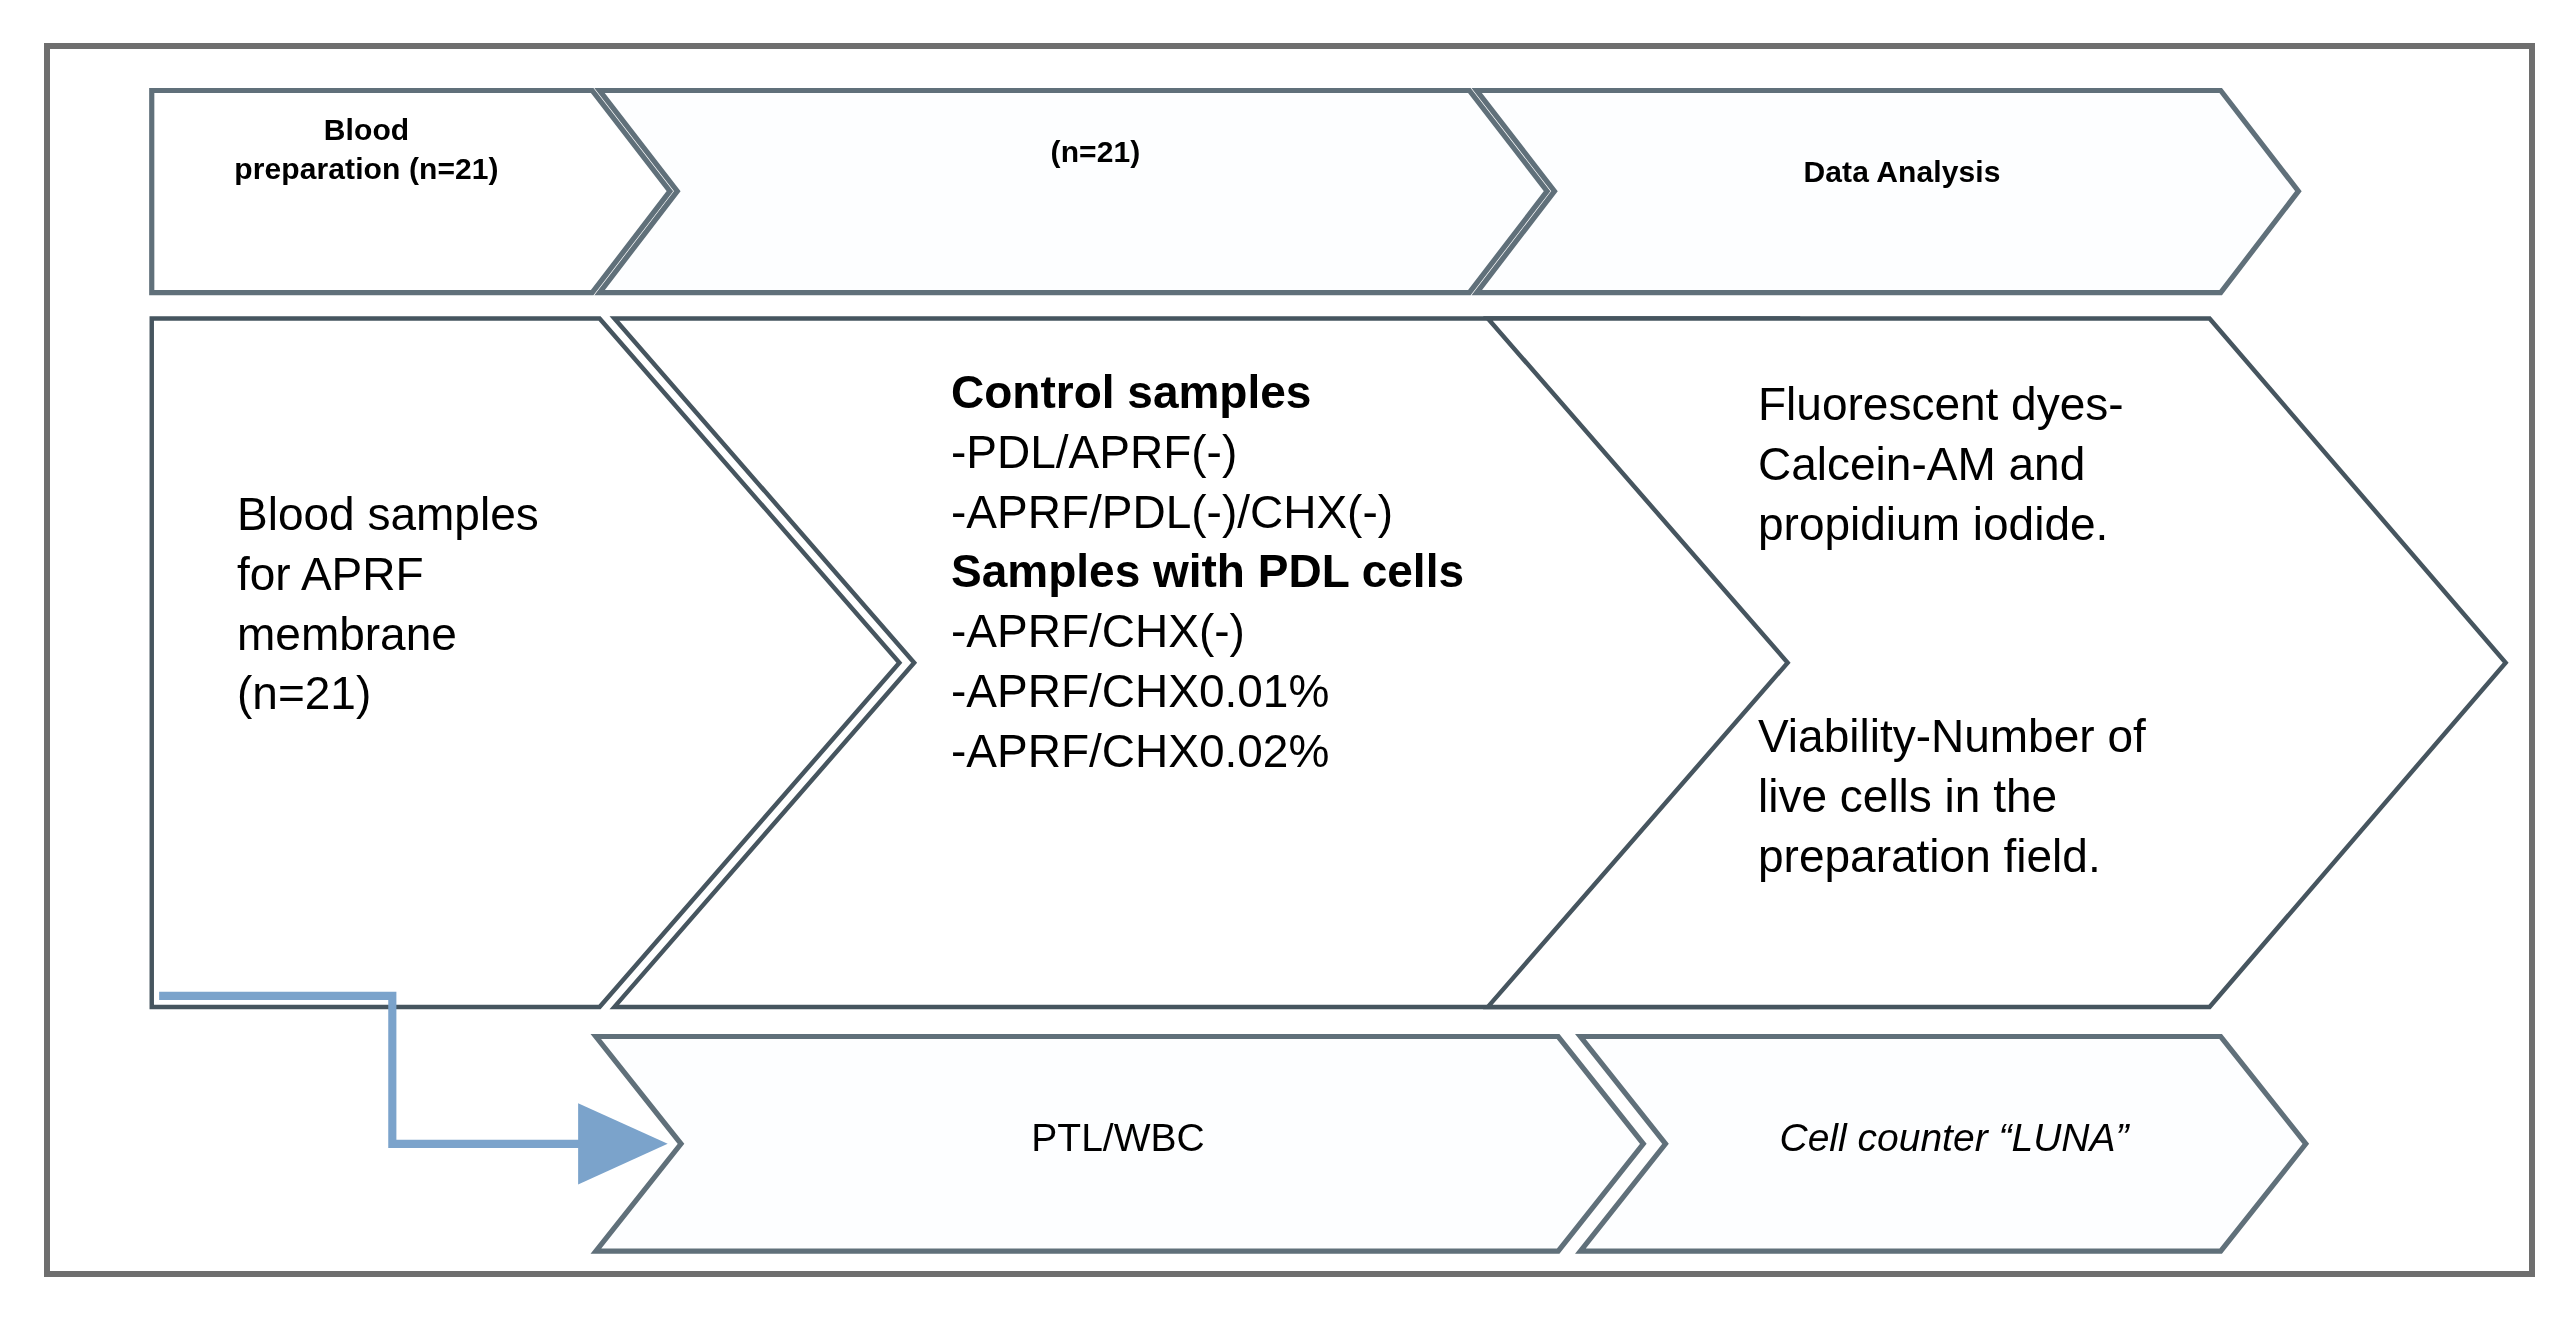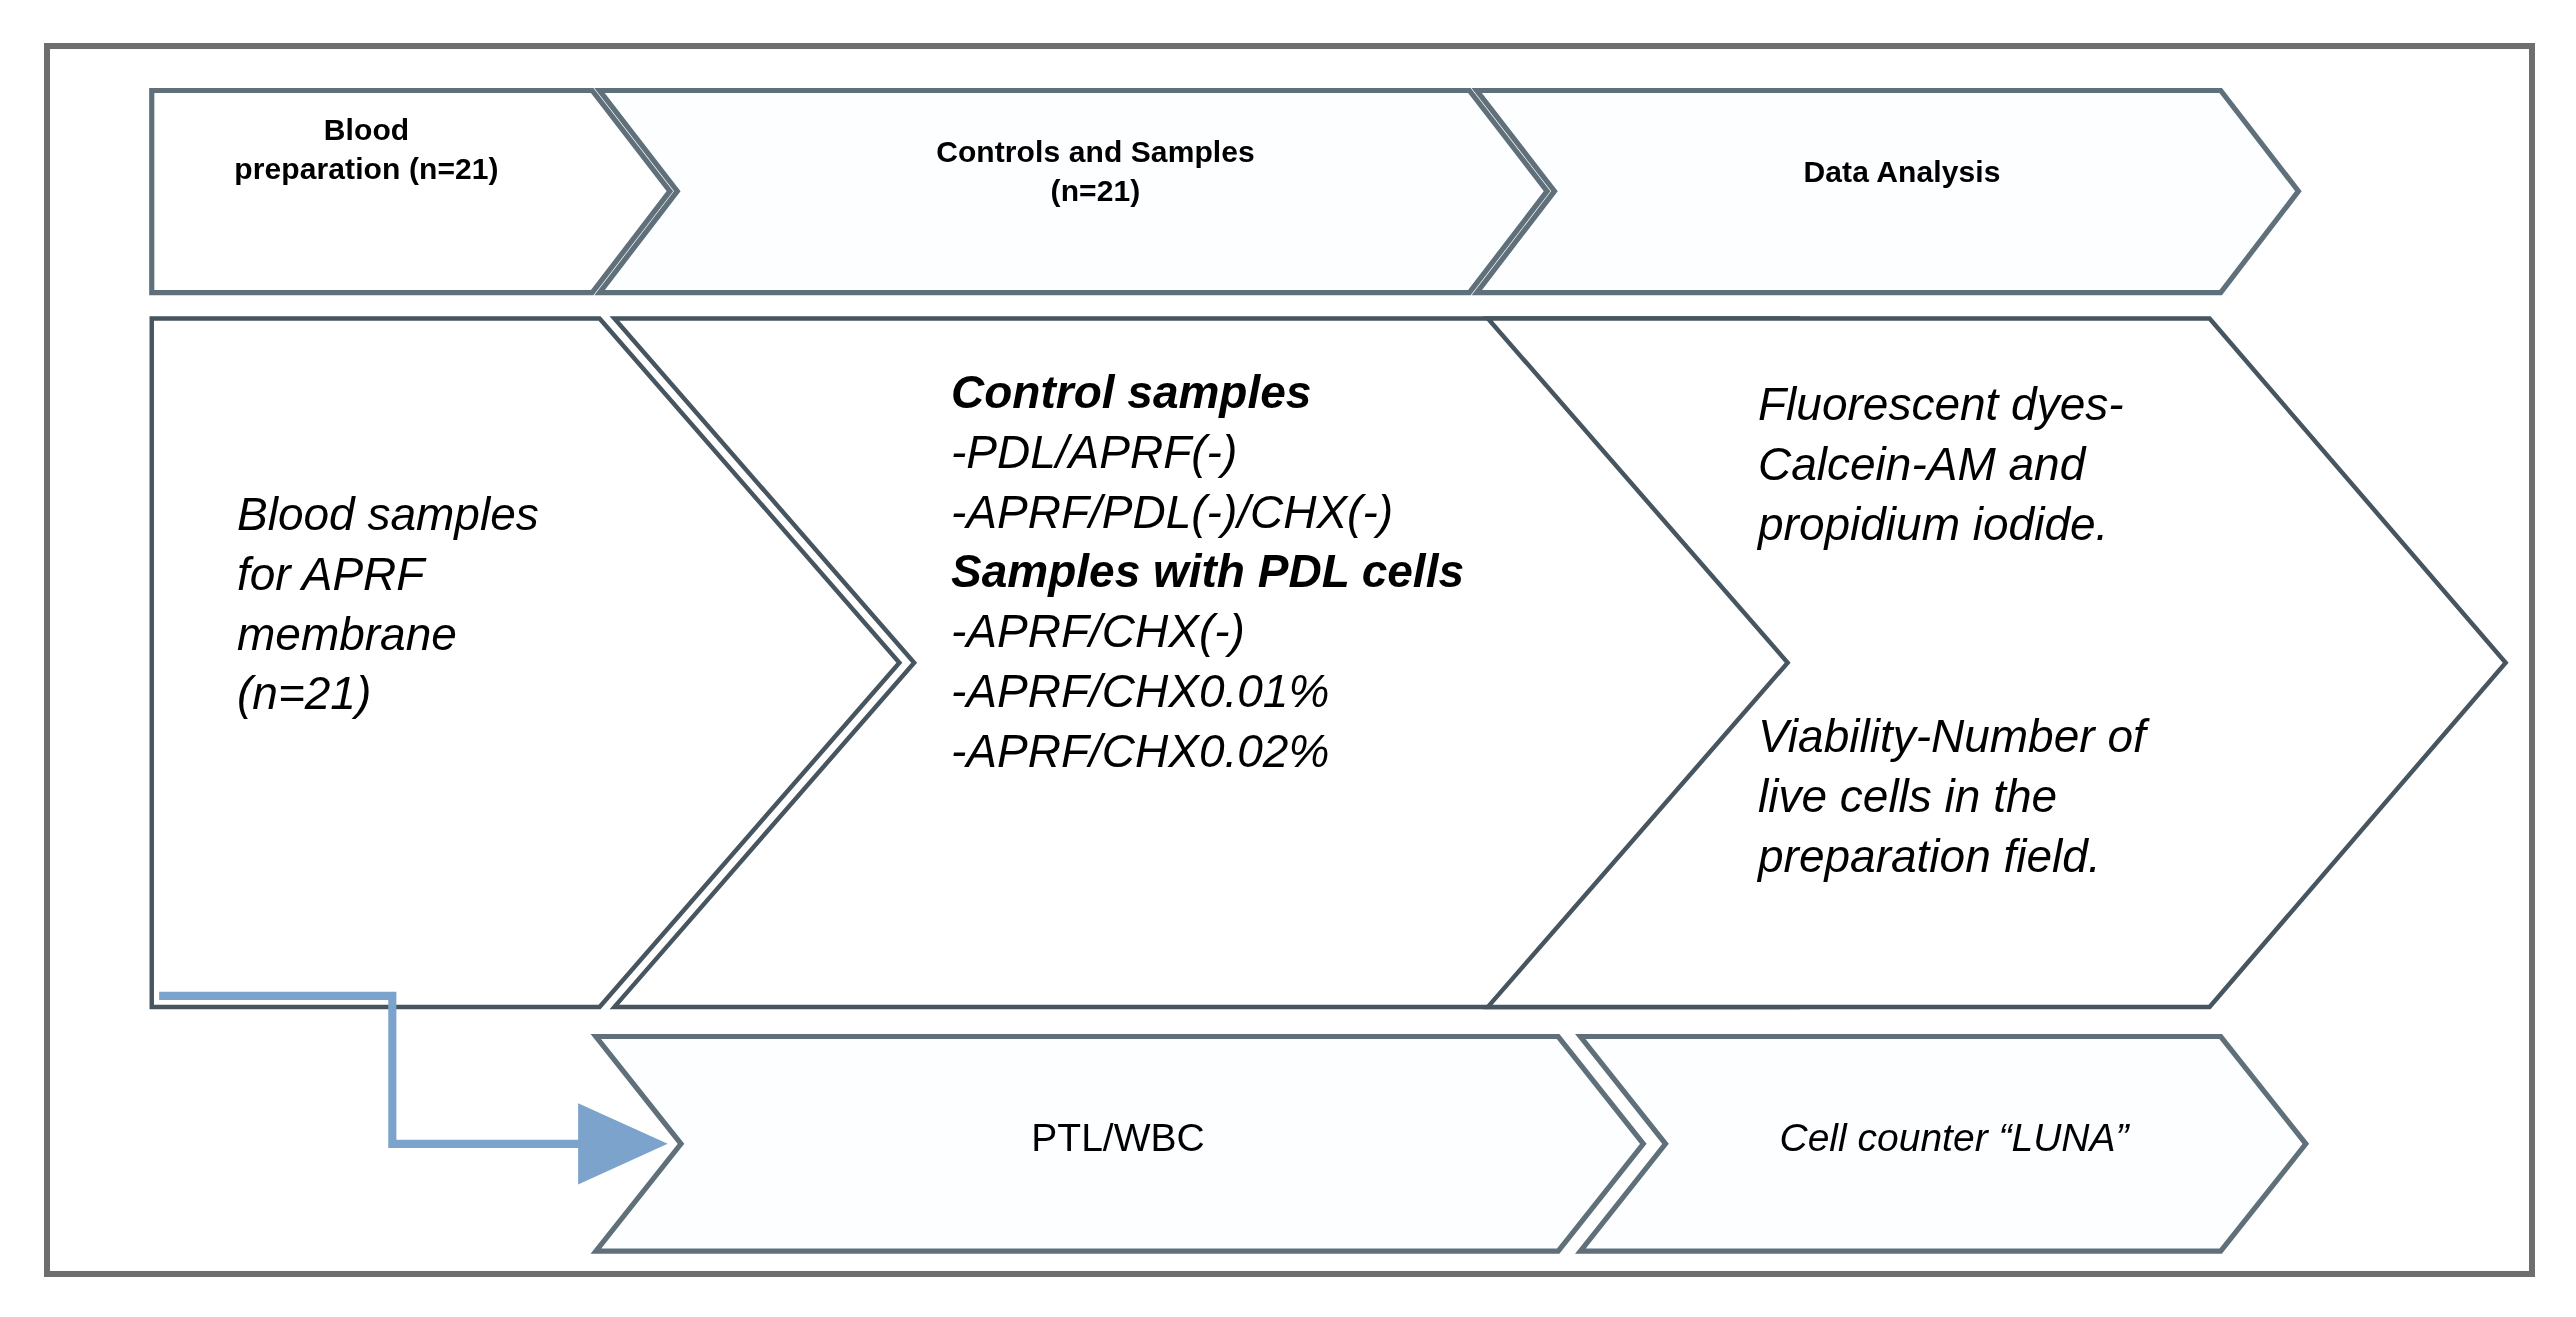--- a/index.html
+++ b/index.html
@@ -15,21 +15,21 @@
 
   
   .geom{position:absolute;left:0;top:0;width:2576px;height:1318px;}
 
   
   .lbl{position:absolute;box-sizing:border-box;}
 
   .hdr-txt{font-weight:bold;font-size:30px;line-height:1.30;text-align:center;
            letter-spacing:0.1px;}
 
-  .body-txt{font-size:46px;line-height:1.30;font-style:italic;}
+  .body-txt{font-size:46px;line-height:1.30;}
   .body-txt .bold{font-weight:bold;}
 
   .row-txt{font-size:39px;line-height:1.25;text-align:center;}
 
   .nowrap{white-space:nowrap;}
 </style>
 </head>
 <body>
 
 <div id="stage">
@@ -61,21 +61,20 @@
 
     <path d="M215,1345 L530,1345 L530,1545 L880,1545" fill="none" stroke="#7ba3cb" stroke-width="11" marker-end="url(#arrowhead)"></path>
   </svg>
 
   <div class="lbl hdr-txt" style="left:159px;top:110px;width:415px;">
     <div>Blood</div>
     <div>preparation (n=21)</div>
   </div>
 
   <div class="lbl hdr-txt" style="left:696px;top:132px;width:799px;">
-    <div>Controls and Samples</div>
     <div>(n=21)</div>
   </div>
 
   <div class="lbl hdr-txt" style="left:1569px;top:152px;width:666px;">
     <div>Data Analysis</div>
   </div>
 
   <div class="lbl body-txt" style="left:237px;top:485px;width:415px;">
     <div>Blood samples</div>
     <div>for APRF</div>

